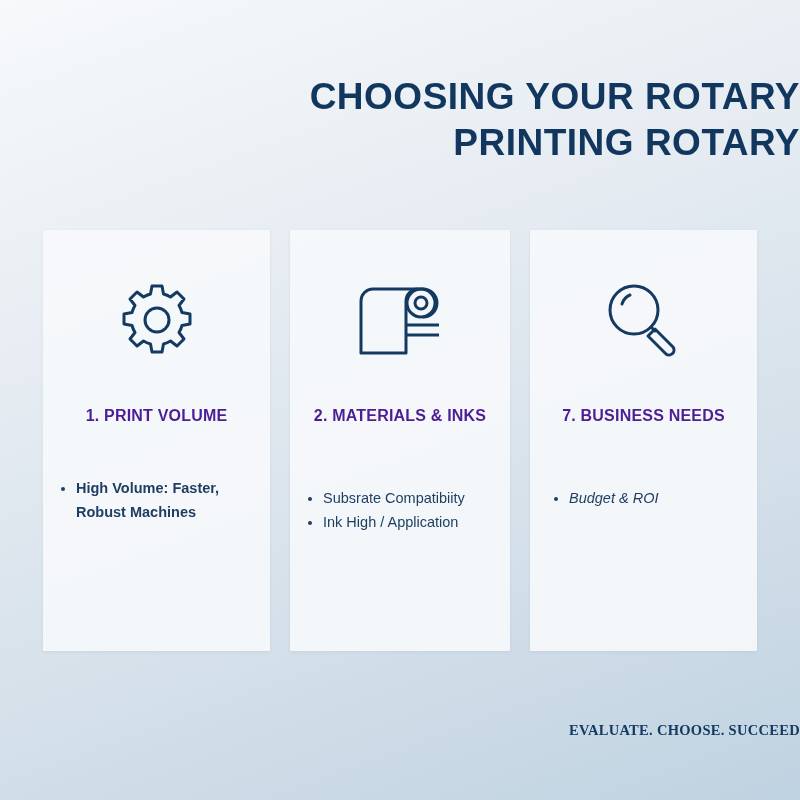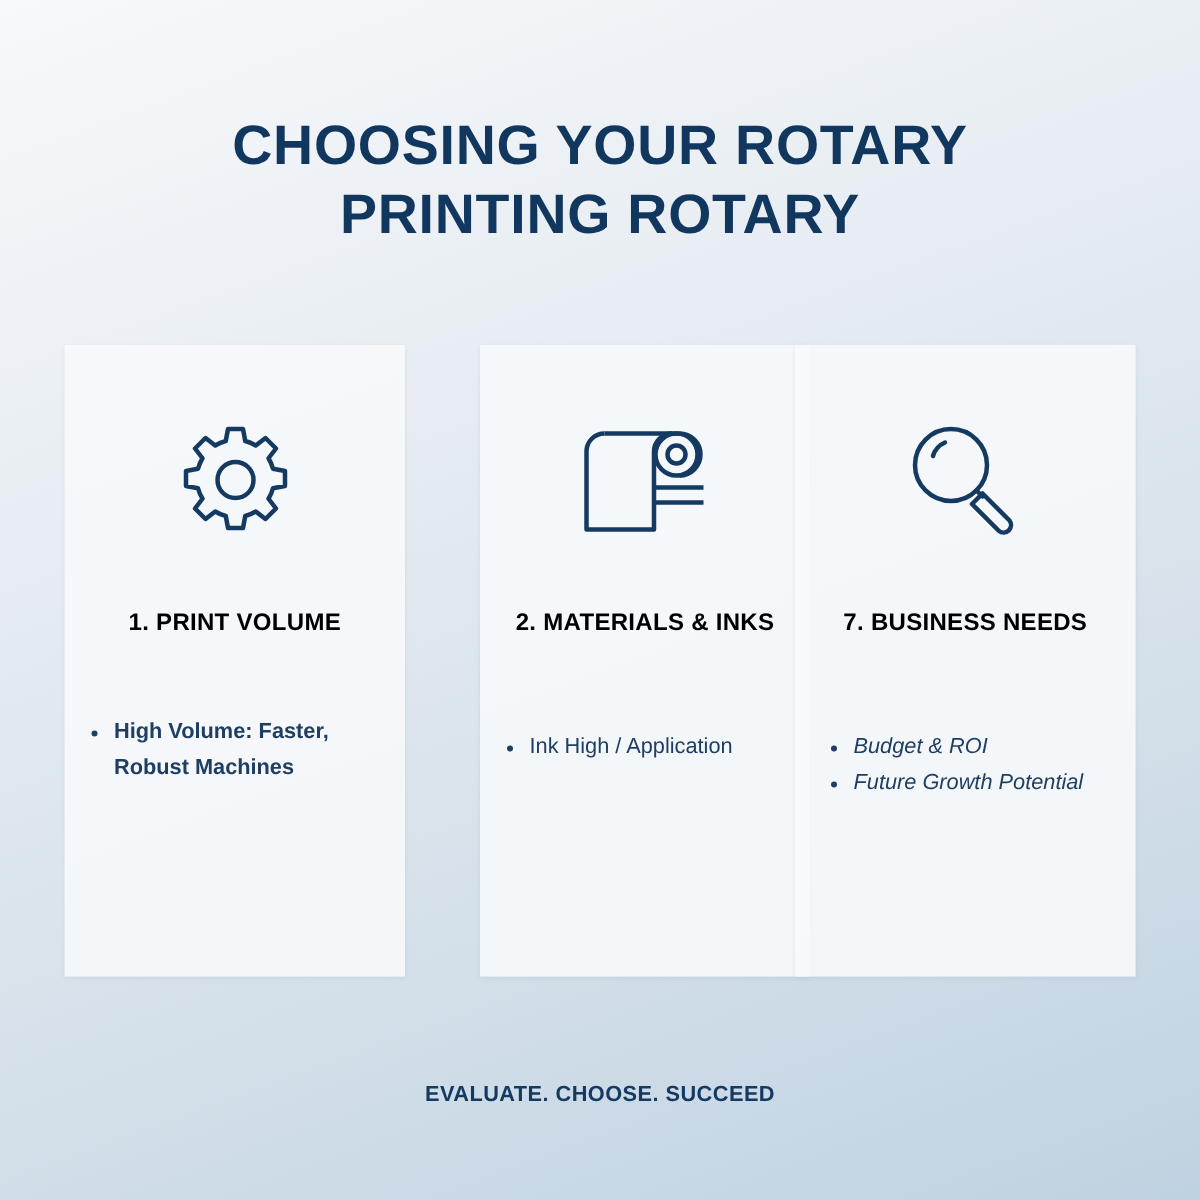--- a/index.html
+++ b/index.html
@@ -4,53 +4,53 @@
 <style>
   html, body { margin: 0; padding: 0; }
   body {
     width: 800px; height: 800px; overflow: hidden; position: relative;
     background: linear-gradient(160deg, #f7f9fb 0%, #e6ecf2 35%, #d3dfe9 70%, #bfd2e1 100%);
     font-family: "Liberation Sans", sans-serif;
     color: #123a63;
   }
   .title {
     position: absolute; left: 0; top: 74px; width: 800px;
-    text-align: center; margin: 0;
+    text-align: right; margin: 0;
     font-family: "Liberation Sans", sans-serif;
     font-weight: 700; font-size: 37px; line-height: 46px;
     letter-spacing: 0.5px; color: #12375f;
   }
   .title span { display: block; }
   .card {
     position: absolute; top: 230px; height: 421px;
     background: rgba(246, 248, 251, 0.92);
     box-shadow: 0 1px 3px rgba(120,140,165,0.15);
   }
   .card .icon {
     position: absolute; left: 0; right: 0; top: 50px; height: 80px;
     display: flex; justify-content: center; align-items: center;
   }
   .card .heading {
     position: absolute; left: 0; right: 0; top: 177px;
     text-align: center; font-weight: 700; font-size: 16px;
-    color: #000000; letter-spacing: 0.2px;
+    color: #4c1d95; letter-spacing: 0.2px;
   }
   .card ul {
     position: absolute; margin: 0; padding: 0; list-style: none;
     font-size: 14.5px; line-height: 23.5px; color: #1e3f63;
   }
   .card li { position: relative; padding-left: 15px; }
   .card li::before {
     content: ""; position: absolute; left: 0; top: 10px;
     width: 4px; height: 4px; border-radius: 50%; background: #1e3f63;
   }
   .tagline {
     position: absolute; left: 0; width: 800px; top: 722px;
-    text-align: center; font-weight: 700; font-size: 14.5px;
-    color: #143a62; letter-spacing: 0.3px;
+    text-align: right; font-weight: 700; font-size: 14.5px;
+    color: #143a62; letter-spacing: 0.3px; font-family: Liberation Serif, serif;
   }
 </style>
 </head>
 <body>
 
 <h1 class="title">
   <span>CHOOSING YOUR ROTARY</span>
   <span>PRINTING ROTARY</span>
 </h1>
 
@@ -60,46 +60,46 @@
       <path d="M33 4 h10 l1.5 8 a26 26 0 0 1 7 3 l6.5-5 7 7 -5 6.5 a26 26 0 0 1 3 7 l8 1.5 v10 l-8 1.5 a26 26 0 0 1-3 7 l5 6.5 -7 7 -6.5-5 a26 26 0 0 1-7 3 l-1.5 8 h-10 l-1.5-8 a26 26 0 0 1-7-3 l-6.5 5 -7-7 5-6.5 a26 26 0 0 1-3-7 l-8-1.5 v-10 l8-1.5 a26 26 0 0 1 3-7 l-5-6.5 7-7 6.5 5 a26 26 0 0 1 7-3 z"></path>
       <circle cx="38" cy="38" r="12"></circle>
     </svg>
   </div>
   <div class="heading">1. PRINT VOLUME</div>
   <ul style="left:18px; top:247px; width:200px;font-weight:bold;">
     <li>High Volume: Faster, Robust Machines</li>
   </ul>
 </div>
 
-<div class="card" style="left:290px; width:220px;margin-left:30px;">
+<div class="card" style="left:290px; width:220px;">
   <div class="icon">
     <svg width="82" height="70" viewBox="0 0 82 70" fill="none" stroke="#143a62" stroke-width="3" stroke-linejoin="round">
       <path d="M14 4 h50 a14 14 0 0 1 0 28"></path>
       <path d="M14 4 a12 12 0 0 0 -12 12 v52 h45 v-52 a12 12 0 0 1 12-12"></path>
       <circle cx="62" cy="18" r="14"></circle>
       <circle cx="62" cy="18" r="6"></circle>
       <line x1="47" y1="40" x2="80" y2="40"></line>
       <line x1="47" y1="50" x2="80" y2="50"></line>
     </svg>
   </div>
   <div class="heading">2. MATERIALS &amp; INKS</div>
   <ul style="left:18px; top:257px; width:200px;">
+    <li>Subsrate Compatibiity</li>
     <li>Ink High / Application</li>
   </ul>
 </div>
 
 <div class="card" style="left:530px; width:227px;">
   <div class="icon">
     <svg width="76" height="76" viewBox="0 0 76 76" fill="none" stroke="#143a62" stroke-width="3" stroke-linecap="round">
       <circle cx="28" cy="28" r="24"></circle>
       <path d="M16 22 a14 14 0 0 1 8 -9"></path>
       <line x1="45" y1="45" x2="49" y2="49"></line>
       <path d="M49 47 l18 18 a5 5 0 0 1 -7 7 l-18-18 z" stroke-linejoin="round"></path>
     </svg>
   </div>
   <div class="heading">7. BUSINESS NEEDS</div>
   <ul style="left:24px; top:257px; width:200px;font-style:italic;">
     <li>Budget &amp; ROI</li>
-    <li>Future Growth Potential</li>
   </ul>
 </div>
 
 <div class="tagline">EVALUATE. CHOOSE. SUCCEED</div>
 
 </body></html>

